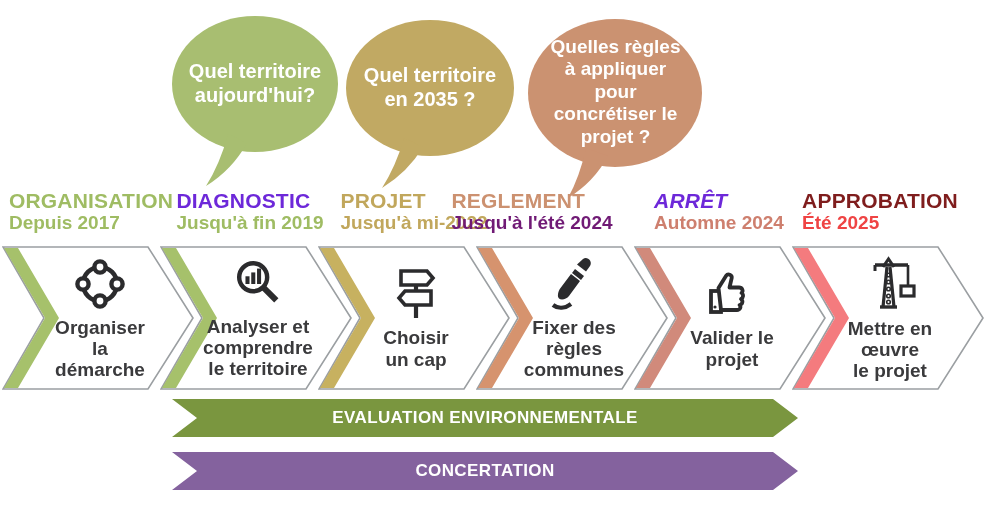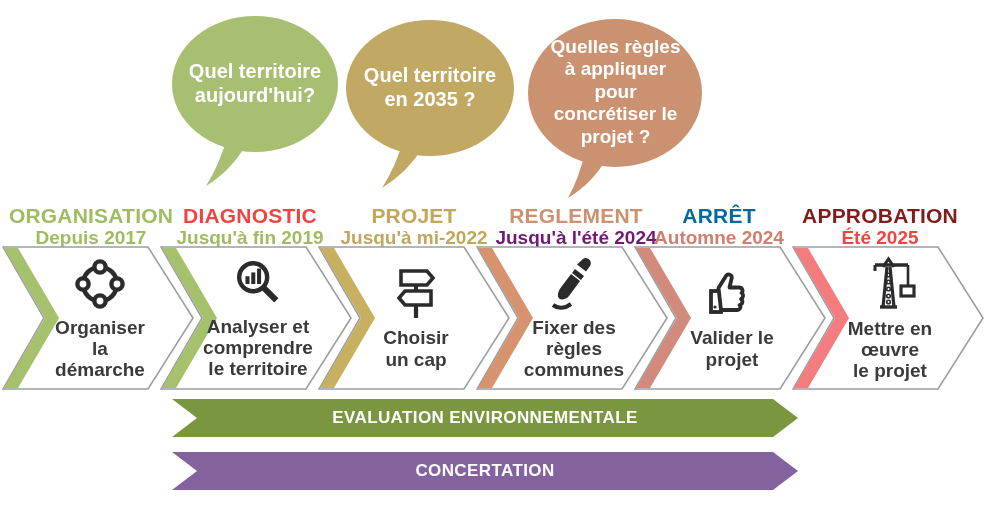--- a/index.html
+++ b/index.html
@@ -14,21 +14,21 @@
     position:absolute;left:0;right:0;display:flex;align-items:center;justify-content:center;
     color:#ffffff;font-weight:700;text-align:center;white-space:pre-line;line-height:1.18;
   }
   .b1{left:170px;top:14px;width:170px;height:182px;}
   .b1 .bubble-text{top:0;height:140px;font-size:20px;}
   .b2{left:344px;top:18px;width:172px;height:178px;}
   .b2 .bubble-text{top:0;height:140px;font-size:20px;}
   .b3{left:526px;top:16px;width:179px;height:192px;}
   .b3 .bubble-text{top:0;height:152px;font-size:19px;}
   
-  .phase-head{position:absolute;top:190px;transform:translateX(-50%);text-align:center;white-space:nowrap;margin-top:15px;}
+  .phase-head{position:absolute;top:190px;transform:translateX(-50%);white-space:nowrap;}
   .phase-title{font-size:21px;font-weight:700;letter-spacing:.2px;line-height:1.05;}
   .phase-sub{font-size:19px;font-weight:700;line-height:1.15;}
   
   .arrow{position:absolute;top:246px;width:192px;height:144px;}
   .arrow svg.arrow-shape{position:absolute;left:0;top:0;width:100%;height:100%;}
   .arrow-body{fill:#ffffff;stroke:#9b9fa2;stroke-width:1.6;}
   .arrow-content{
     position:absolute;left:44px;right:40px;top:0;bottom:0;
     display:flex;flex-direction:column;align-items:center;justify-content:center;gap:5px;
   }
@@ -83,33 +83,33 @@
 pour
 concrétiser le
 projet ?</div>
   </div>
 
   <div class="phase-head" style="left:91px">
     <div class="phase-title" style="color: rgb(159, 188, 99);">ORGANISATION</div>
     <div class="phase-sub" style="color: rgb(159, 188, 99);">Depuis 2017</div>
   </div>
   <div class="phase-head" style="left:250px">
-    <div class="phase-title" style="color: #ef4444;">DIAGNOSTIC</div>
+    <div class="phase-title" style="color: #6d28d9;">DIAGNOSTIC</div>
     <div class="phase-sub" style="color: rgb(159, 188, 99);">Jusqu'à fin 2019</div>
   </div>
   <div class="phase-head" style="left:414px">
     <div class="phase-title" style="color: rgb(193, 167, 92);">PROJET</div>
     <div class="phase-sub" style="color: rgb(193, 167, 92);">Jusqu'à mi-2022</div>
   </div>
-  <div class="phase-head" style="left:576px">
+  <div class="phase-head" style="left:532px">
     <div class="phase-title" style="color: rgb(204, 145, 112);">REGLEMENT</div>
     <div class="phase-sub" style="color: #701a75;">Jusqu'à l'été 2024</div>
   </div>
   <div class="phase-head" style="left:719px">
-    <div class="phase-title" style="color: #0369a1;">ARRÊT</div>
+    <div class="phase-title" style="color: #6d28d9; font-style: italic;">ARRÊT</div>
     <div class="phase-sub" style="color: rgb(206, 127, 110);">Automne 2024</div>
   </div>
   <div class="phase-head" style="left:880px">
     <div class="phase-title" style="color: #7f1d1d;">APPROBATION</div>
     <div class="phase-sub" style="color: #ef4444;">Été 2025</div>
   </div>
 
   <div class="arrow" style="left:160px">
     <svg class="arrow-shape" viewBox="0 0 192 144" preserveAspectRatio="none">
       <polygon class="arrow-body" points="1,1 146,1 191,72 146,143 1,143 42,72"></polygon>

